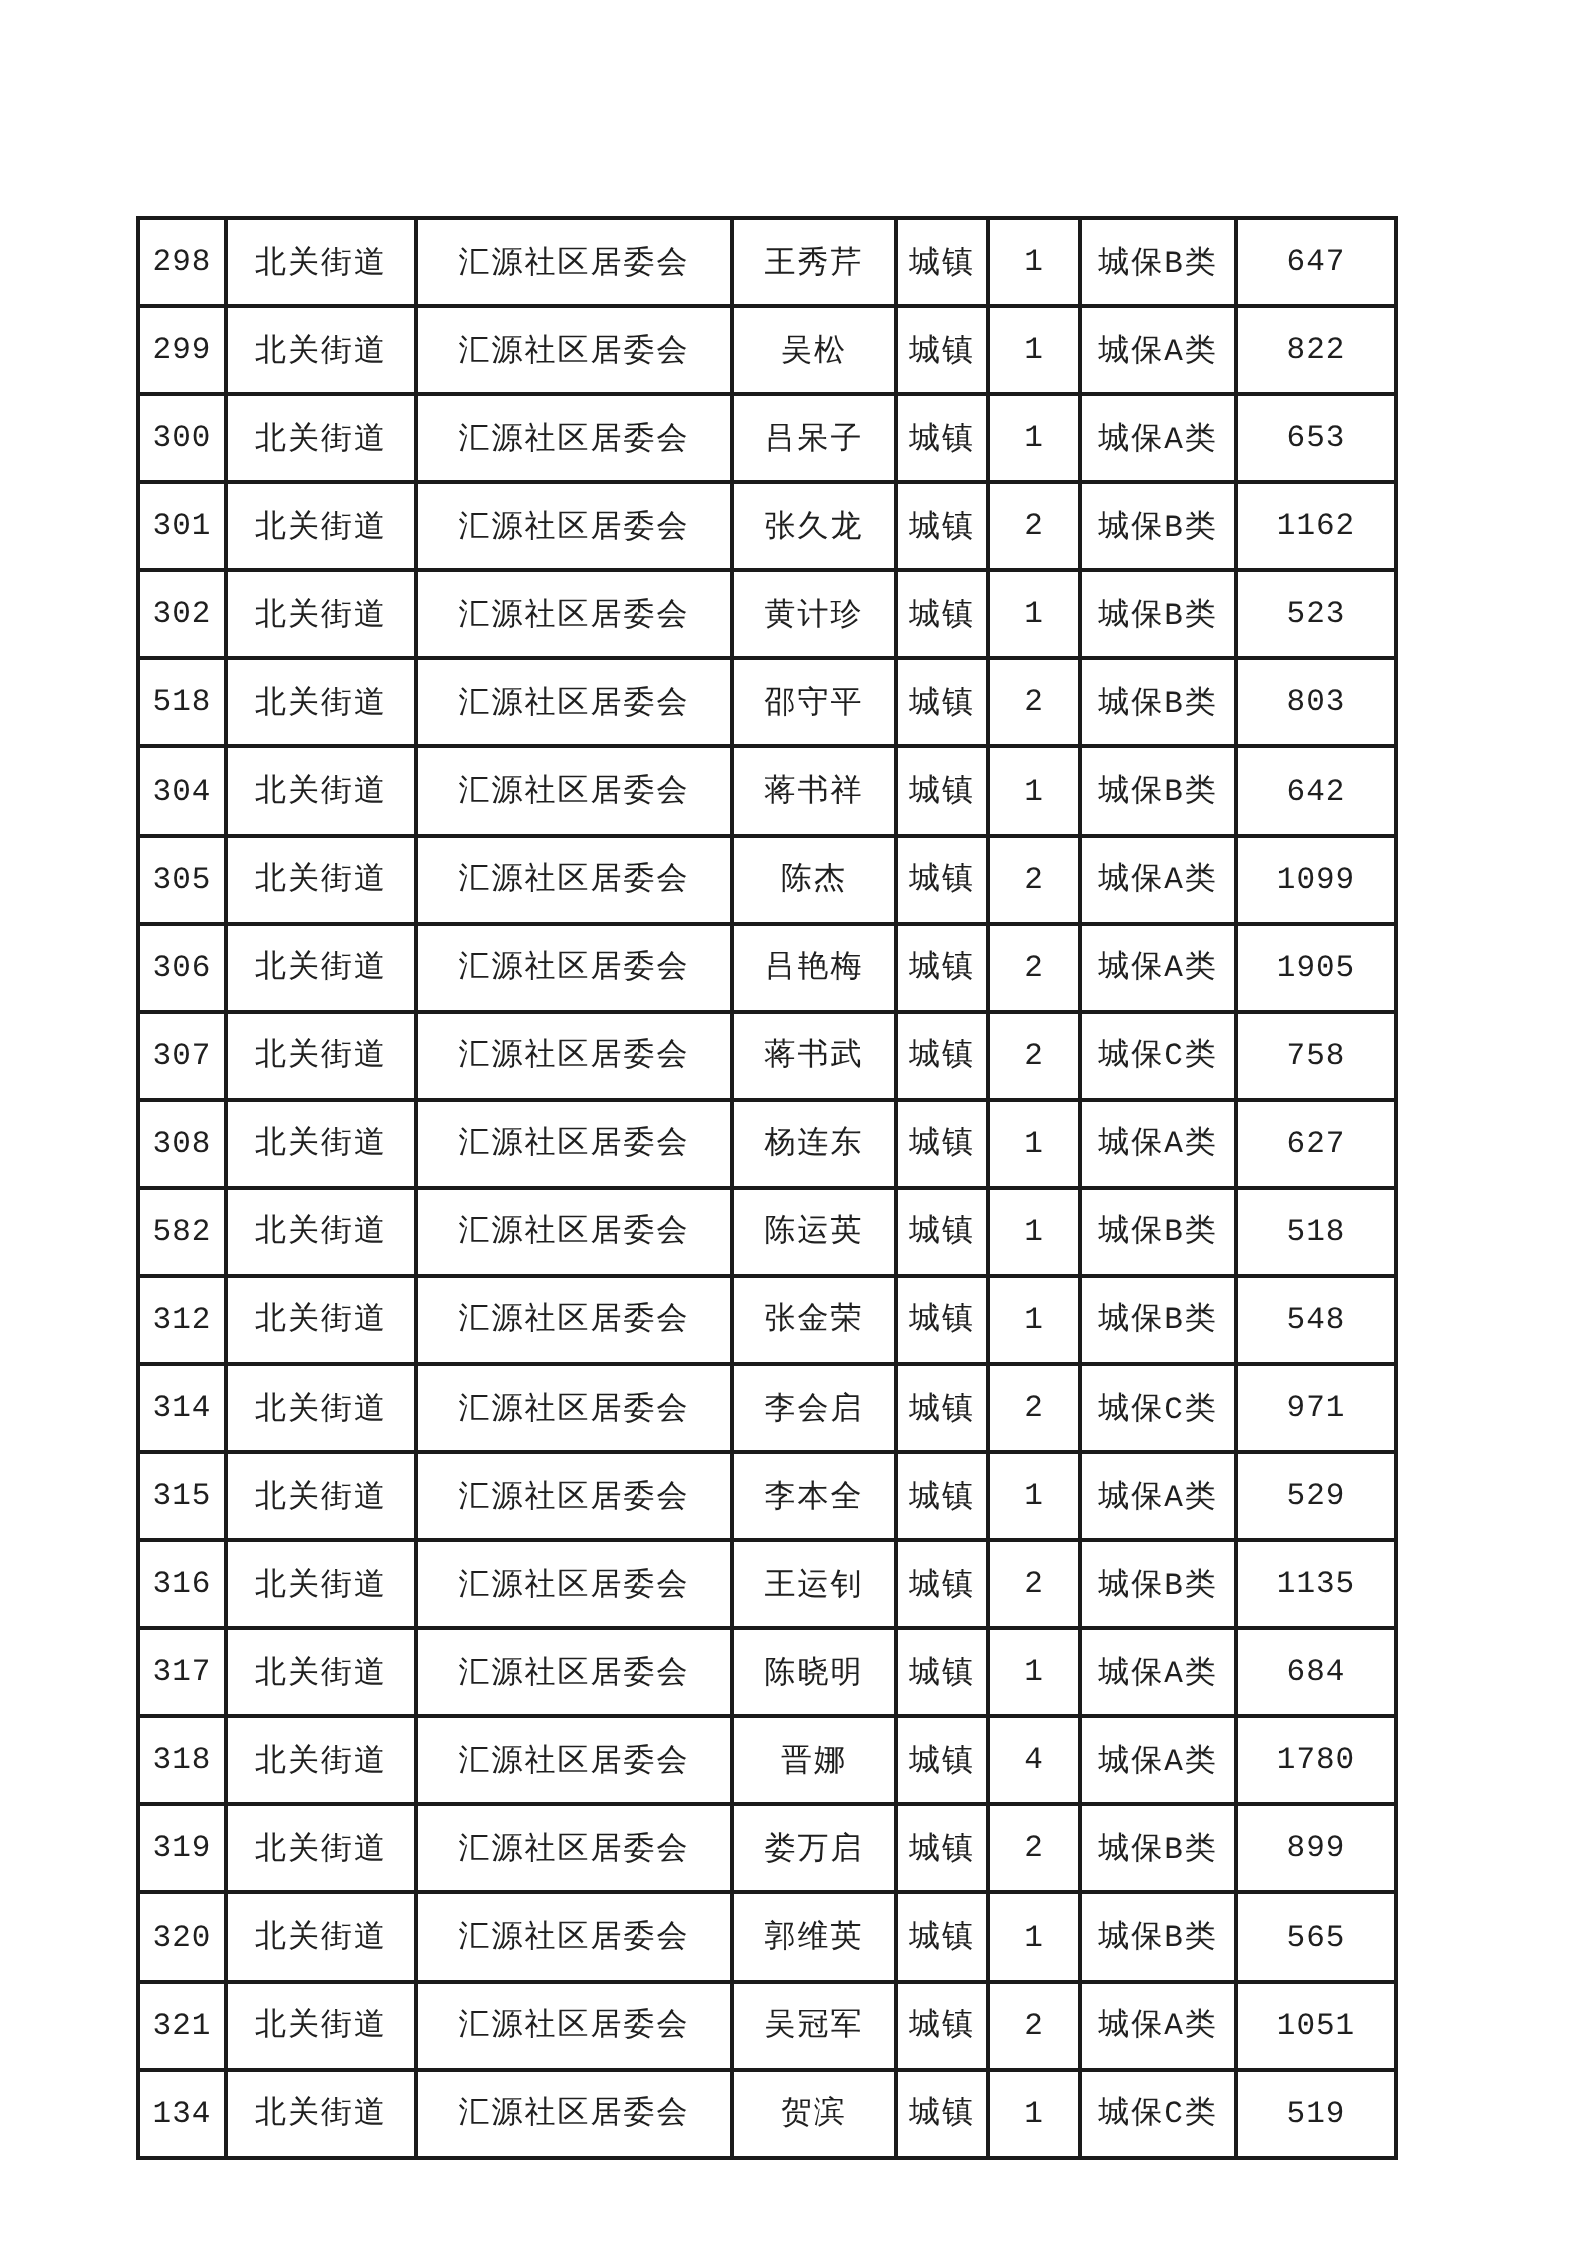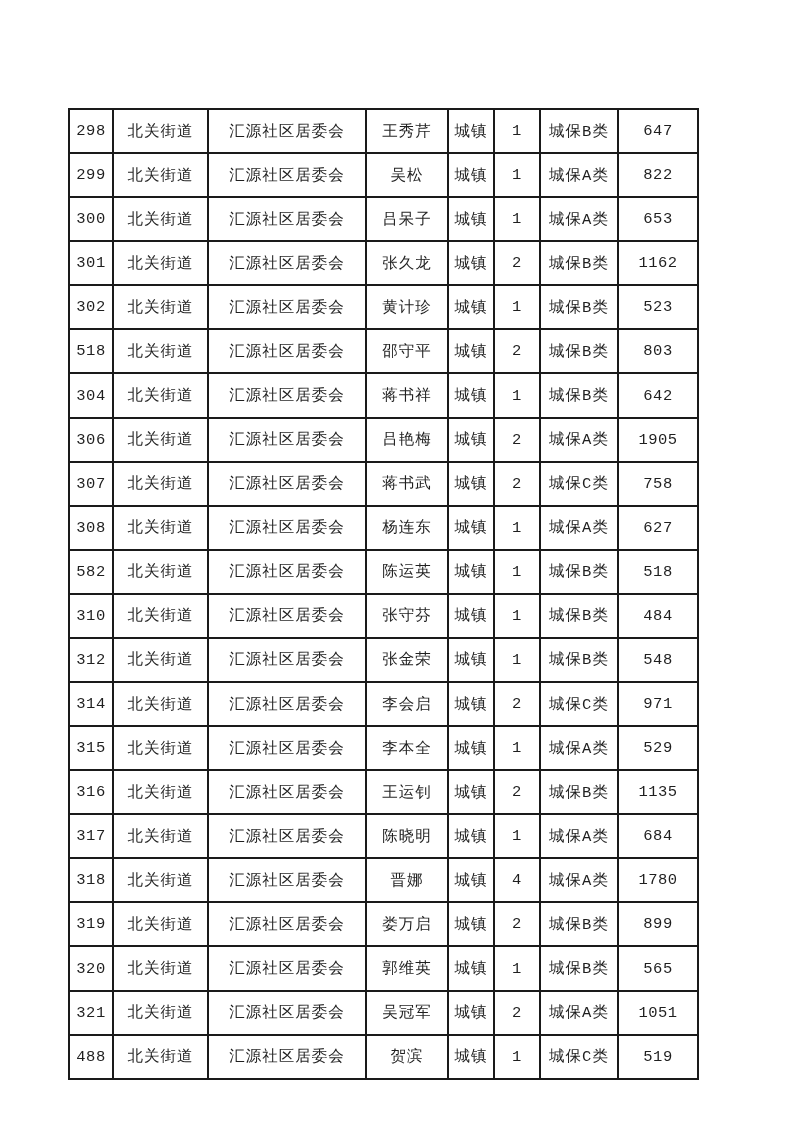--- a/index.html
+++ b/index.html
@@ -132,20 +132,30 @@
           <td class="num">304</td>
           <td>北关街道</td>
           <td>汇源社区居委会</td>
           <td>蒋书祥</td>
           <td>城镇</td>
           <td class="num">1</td>
           <td>城保B类</td>
           <td class="num">642</td>
         </tr>
         <tr>
+          <td class="num">305</td>
+          <td>北关街道</td>
+          <td>汇源社区居委会</td>
+          <td>陈杰</td>
+          <td>城镇</td>
+          <td class="num">2</td>
+          <td>城保A类</td>
+          <td class="num">1099</td>
+        </tr>
+        <tr>
           <td class="num">306</td>
           <td>北关街道</td>
           <td>汇源社区居委会</td>
           <td>吕艳梅</td>
           <td>城镇</td>
           <td class="num">2</td>
           <td>城保A类</td>
           <td class="num">1905</td>
         </tr>
         <tr>
@@ -172,30 +182,20 @@
           <td class="num">582</td>
           <td>北关街道</td>
           <td>汇源社区居委会</td>
           <td>陈运英</td>
           <td>城镇</td>
           <td class="num">1</td>
           <td>城保B类</td>
           <td class="num">518</td>
         </tr>
         <tr>
-          <td class="num">310</td>
-          <td>北关街道</td>
-          <td>汇源社区居委会</td>
-          <td>张守芬</td>
-          <td>城镇</td>
-          <td class="num">1</td>
-          <td>城保B类</td>
-          <td class="num">484</td>
-        </tr>
-        <tr>
           <td class="num">312</td>
           <td>北关街道</td>
           <td>汇源社区居委会</td>
           <td>张金荣</td>
           <td>城镇</td>
           <td class="num">1</td>
           <td>城保B类</td>
           <td class="num">548</td>
         </tr>
         <tr>
@@ -272,21 +272,21 @@
           <td class="num">321</td>
           <td>北关街道</td>
           <td>汇源社区居委会</td>
           <td>吴冠军</td>
           <td>城镇</td>
           <td class="num">2</td>
           <td>城保A类</td>
           <td class="num">1051</td>
         </tr>
         <tr>
-          <td class="num">488</td>
+          <td class="num">134</td>
           <td>北关街道</td>
           <td>汇源社区居委会</td>
           <td>贺滨</td>
           <td>城镇</td>
           <td class="num">1</td>
           <td>城保C类</td>
           <td class="num">519</td>
         </tr>
       </tbody>
   </table>

